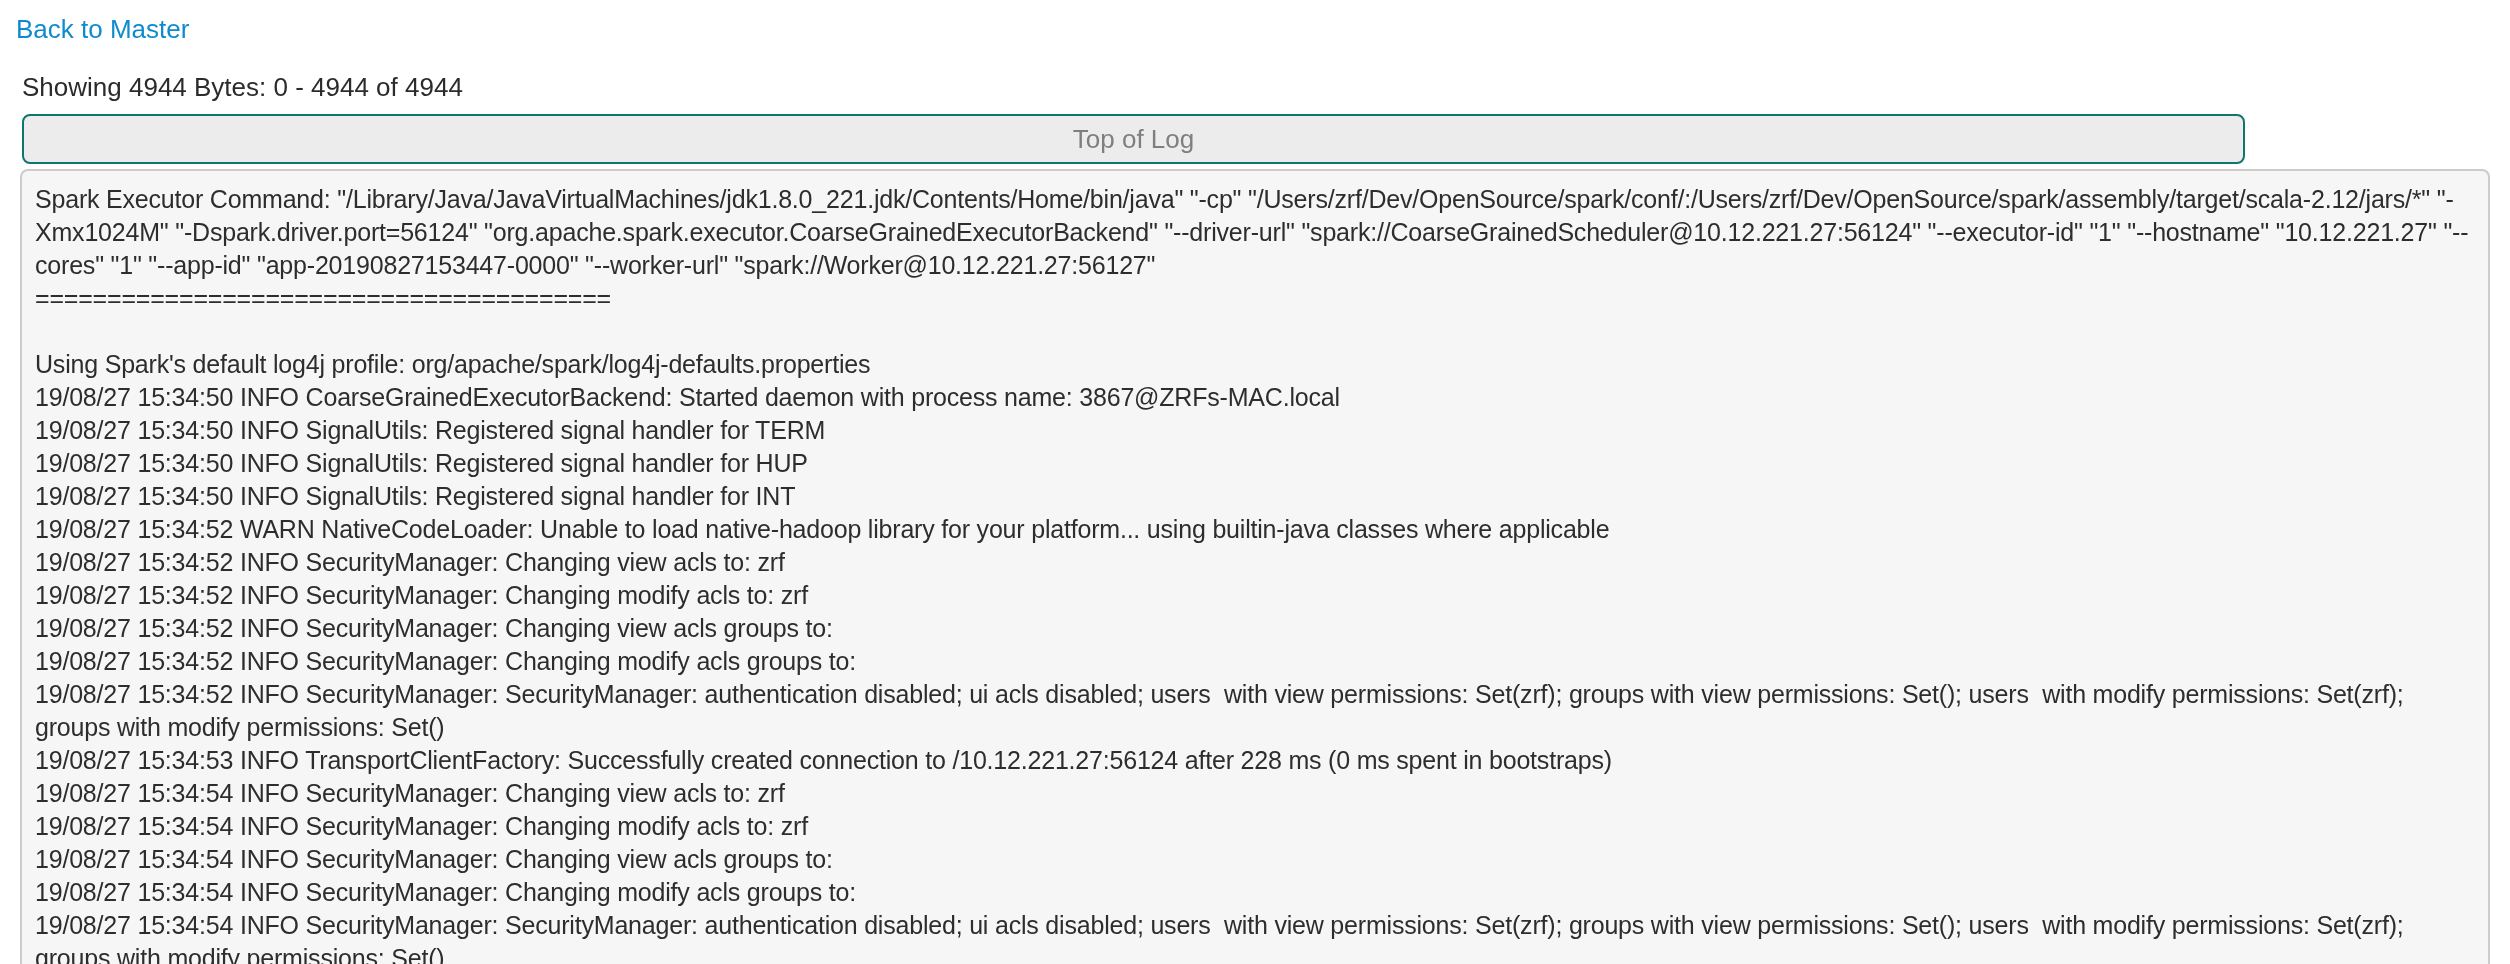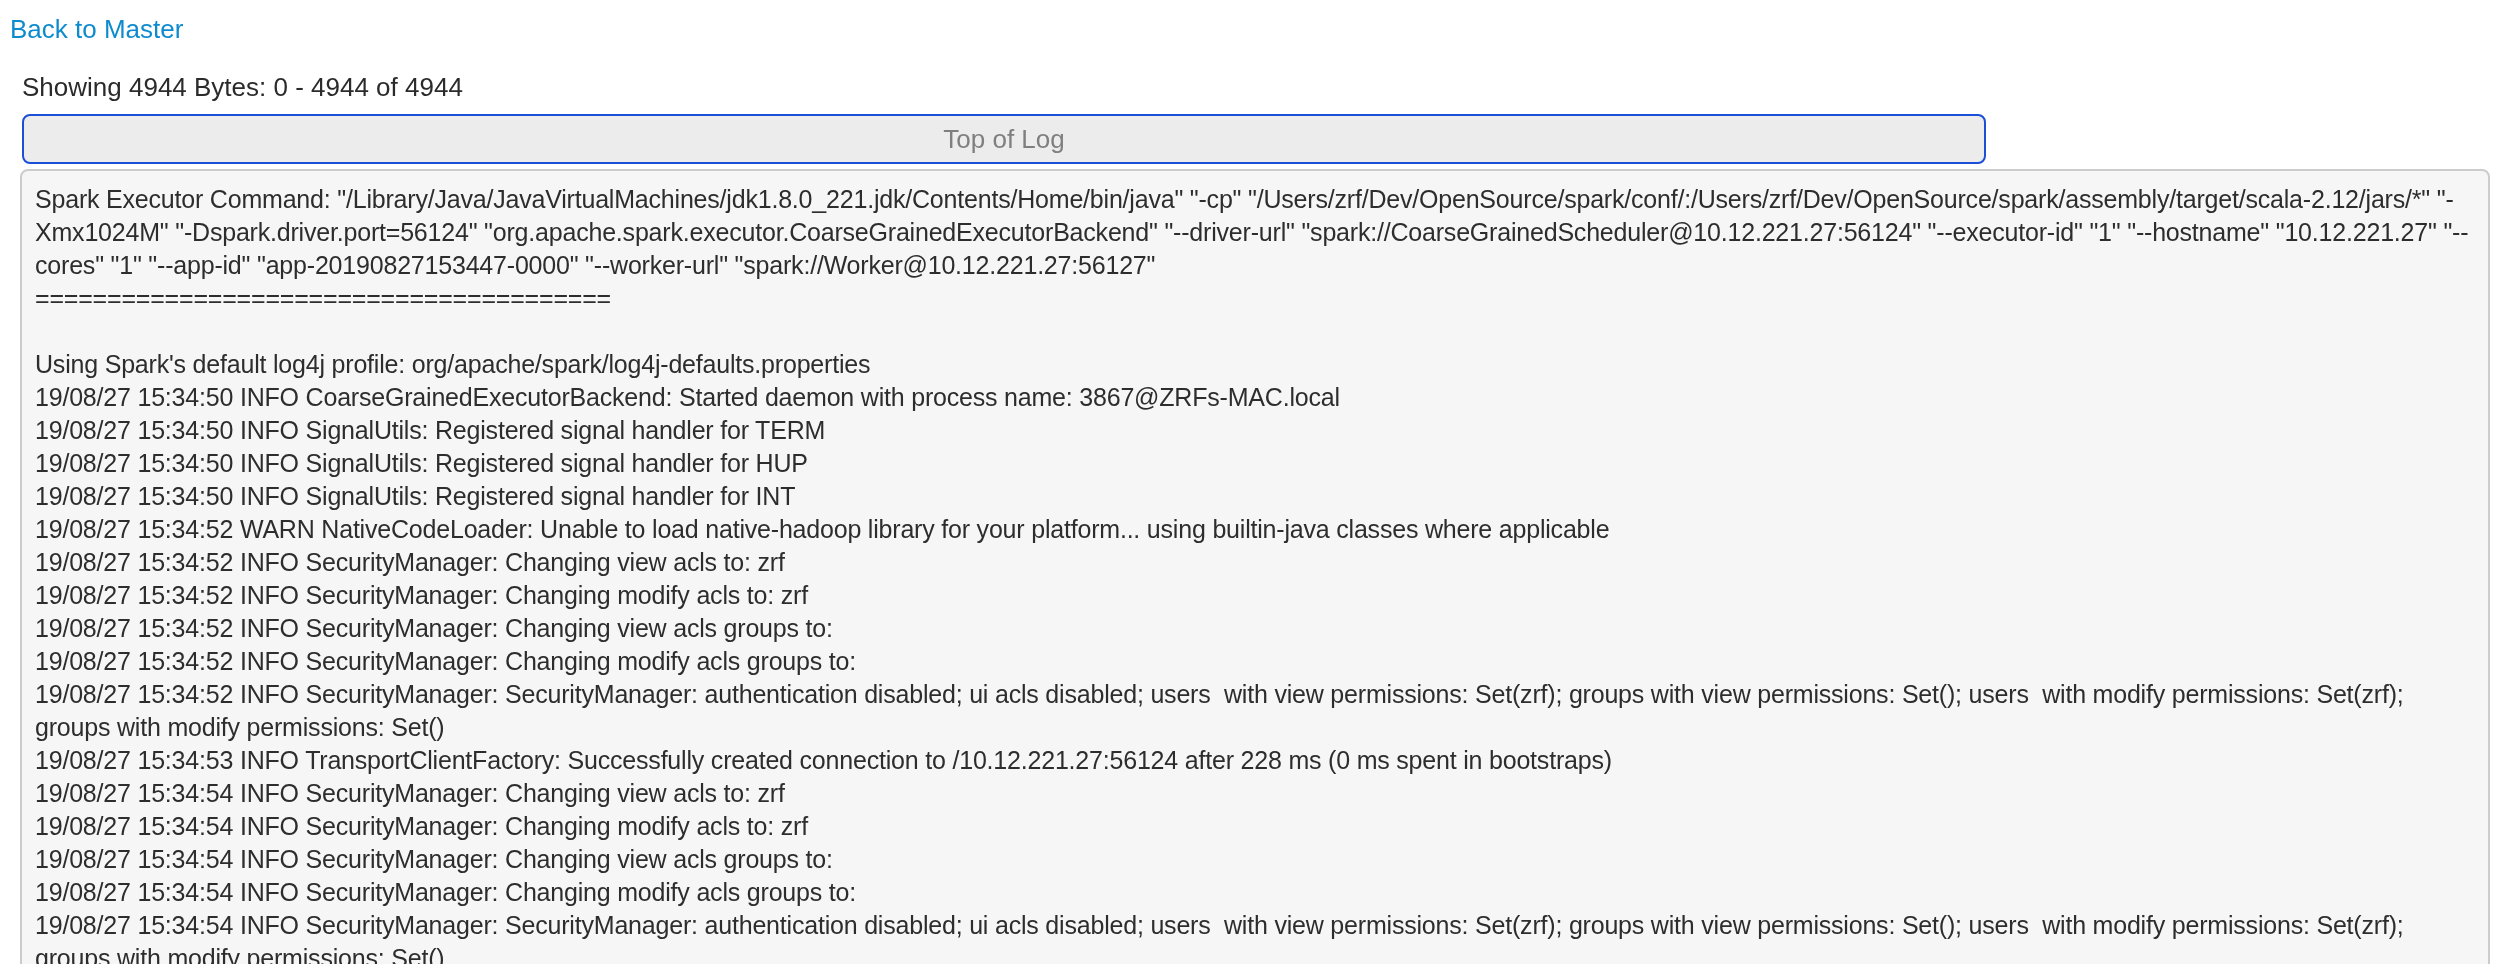--- a/index.html
+++ b/index.html
@@ -9,42 +9,42 @@
     background: #ffffff;
   }
   body {
     width: 2510px;
     height: 964px;
     font-family: "Liberation Sans", "DejaVu Sans", sans-serif;
     color: #2b2b2b;
   }
   .back-link {
     display: inline-block;
-    margin: 14px 0 0 10px;
+    margin: 14px 0 0 16px;
     font-size: 26px;
     line-height: 30px;
     color: #0e8bce;
     text-decoration: none;
     cursor: pointer;
   }
   .bytes-info {
     margin: 28px 0 0 22px;
     font-size: 26px;
     line-height: 30px;
     color: #2b2b2b;
   }
   .log-header {
     box-sizing: border-box;
     margin: 12px 0 0 22px;
-    width: 1964px;
+    width: 2223px;
     height: 50px;
     line-height: 46px;
     text-align: center;
     background: #ececec;
-    border: 2px solid #1d4ed8;
+    border: 2px solid #0f766e;
     border-radius: 8px;
     color: #7f7f7f;
     font-size: 26px;
   }
   .log-box {
     box-sizing: border-box;
     margin: 5px 0 0 20px;
     width: 2470px;
     height: 880px;           
     background: #f6f6f6;

